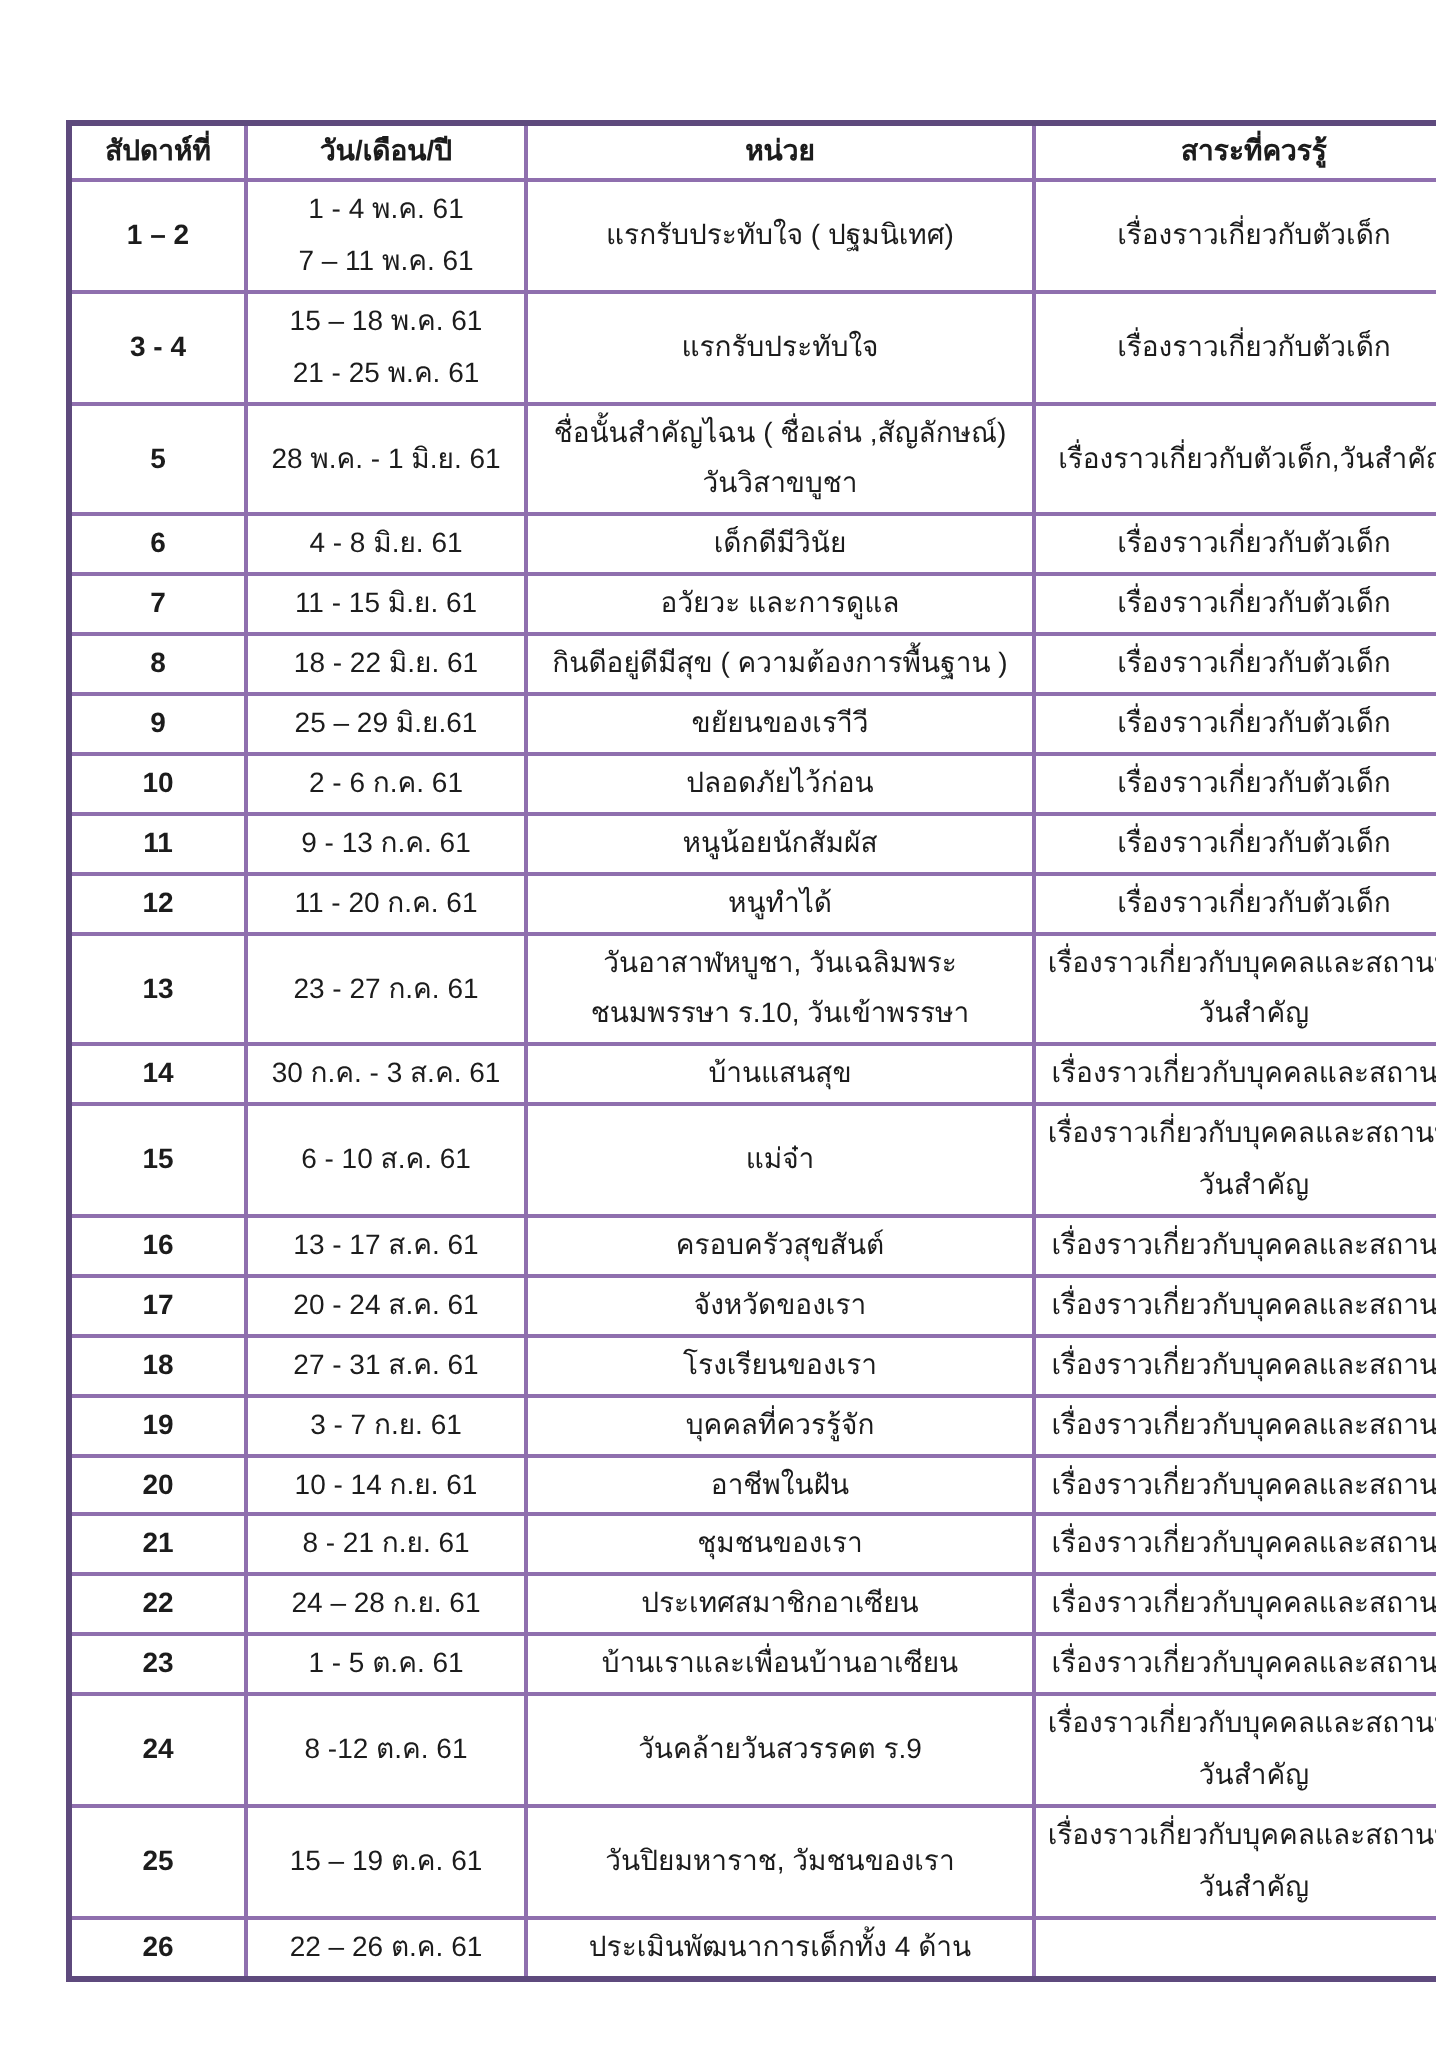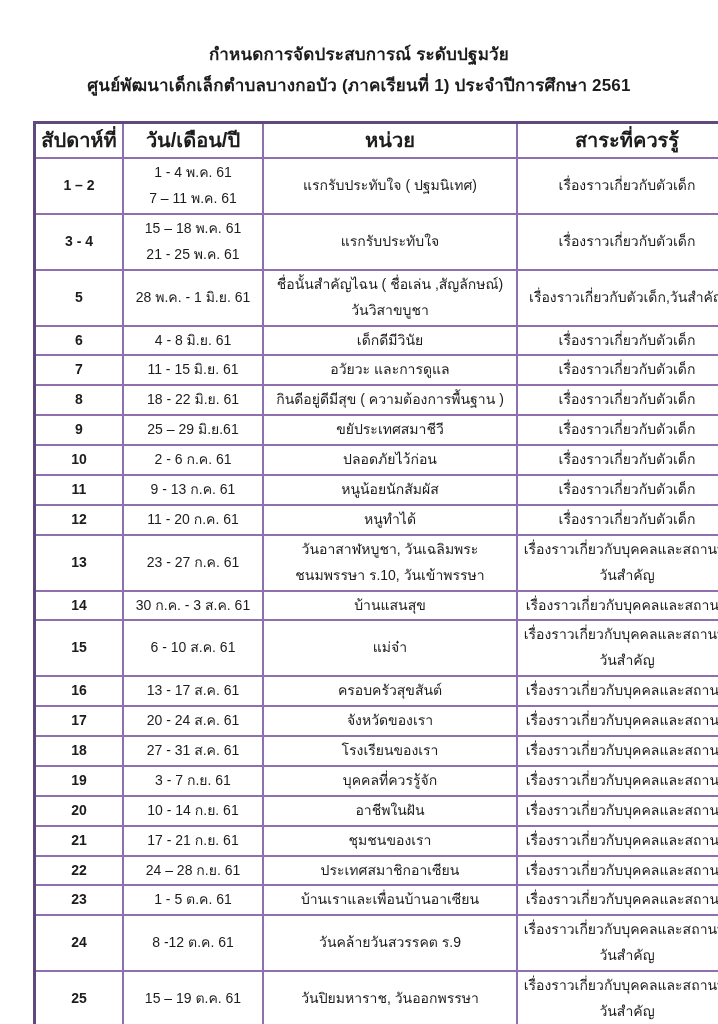--- a/index.html
+++ b/index.html
@@ -32,38 +32,34 @@
     text-align: center;
     vertical-align: middle;
     white-space: pre-line;
     font-size: 14px;
     line-height: 1.85;
     padding: 1px 3px;
     overflow: hidden;
   }
   table.schedule th {
     font-weight: bold;
-    font-size: 20px;
+    font-size: 14px;
     line-height: 1.55;
     height: 24px;
   }
   .w0 { width: 80px; font-weight: bold; }
   .w1 { width: 132px; margin-top: 12px; }
   .w2 { width: 246px; }
   .w3 { width: 212px; }
 </style>
 </head>
 <body>
 
 <div class="page">
 
-  <div class="title-block">
-    <div class="title-line">กำหนดการจัดประสบการณ์ ระดับปฐมวัย</div>
-    <div class="title-line">ศูนย์พัฒนาเด็กเล็กตำบลบางกอบัว (ภาคเรียนที่ 1) ประจำปีการศึกษา 2561</div>
-  </div>
 
   <table class="schedule">
     <thead>
       <tr>
         <th class="w0">สัปดาห์ที่</th>
         <th class="w1">วัน/เดือน/ปี</th>
         <th class="w2">หน่วย</th>
         <th class="w3">สาระที่ควรรู้</th>
       </tr>
     </thead>
@@ -103,21 +99,21 @@
         </tr>
         <tr>
           <td class="w0">8</td>
           <td class="w1">18 - 22  มิ.ย.  61</td>
           <td class="w2">กินดีอยู่ดีมีสุข ( ความต้องการพื้นฐาน )</td>
           <td class="w3">เรื่องราวเกี่ยวกับตัวเด็ก</td>
         </tr>
         <tr>
           <td class="w0">9</td>
           <td class="w1">25 – 29 มิ.ย.61</td>
-          <td class="w2">ขยัประเทศสมาชีวี</td>
+          <td class="w2">ขยัยนของเราีวี</td>
           <td class="w3">เรื่องราวเกี่ยวกับตัวเด็ก</td>
         </tr>
         <tr>
           <td class="w0">10</td>
           <td class="w1">2 - 6  ก.ค.  61</td>
           <td class="w2">ปลอดภัยไว้ก่อน</td>
           <td class="w3">เรื่องราวเกี่ยวกับตัวเด็ก</td>
         </tr>
         <tr>
           <td class="w0">11</td>
@@ -177,21 +173,21 @@
           <td class="w3">เรื่องราวเกี่ยวกับบุคคลและสถานที่</td>
         </tr>
         <tr>
           <td class="w0">20</td>
           <td class="w1">10 - 14  ก.ย.  61</td>
           <td class="w2">อาชีพในฝัน</td>
           <td class="w3">เรื่องราวเกี่ยวกับบุคคลและสถานที่</td>
         </tr>
         <tr>
           <td class="w0">21</td>
-          <td class="w1">17 - 21  ก.ย.  61</td>
+          <td class="w1">8 - 21  ก.ย.  61</td>
           <td class="w2">ชุมชนของเรา</td>
           <td class="w3">เรื่องราวเกี่ยวกับบุคคลและสถานที่</td>
         </tr>
         <tr>
           <td class="w0">22</td>
           <td class="w1">24 – 28 ก.ย. 61</td>
           <td class="w2">ประเทศสมาชิกอาเซียน</td>
           <td class="w3">เรื่องราวเกี่ยวกับบุคคลและสถานที่</td>
         </tr>
         <tr>
@@ -203,21 +199,21 @@
         <tr>
           <td class="w0">24</td>
           <td class="w1">8 -12  ต.ค. 61</td>
           <td class="w2">วันคล้ายวันสวรรคต ร.9</td>
           <td class="w3">เรื่องราวเกี่ยวกับบุคคลและสถานที่,
 วันสำคัญ</td>
         </tr>
         <tr>
           <td class="w0">25</td>
           <td class="w1">15 – 19  ต.ค. 61</td>
-          <td class="w2">วันปิยมหาราช, วันออกพรรษา</td>
+          <td class="w2">วันปิยมหาราช, วัมชนของเรา</td>
           <td class="w3">เรื่องราวเกี่ยวกับบุคคลและสถานที่,
 วันสำคัญ</td>
         </tr>
         <tr>
           <td class="w0">26</td>
           <td class="w1">22 – 26 ต.ค. 61</td>
           <td class="w2">ประเมินพัฒนาการเด็กทั้ง 4 ด้าน</td>
           <td class="w3"></td>
         </tr>
       </tbody>

